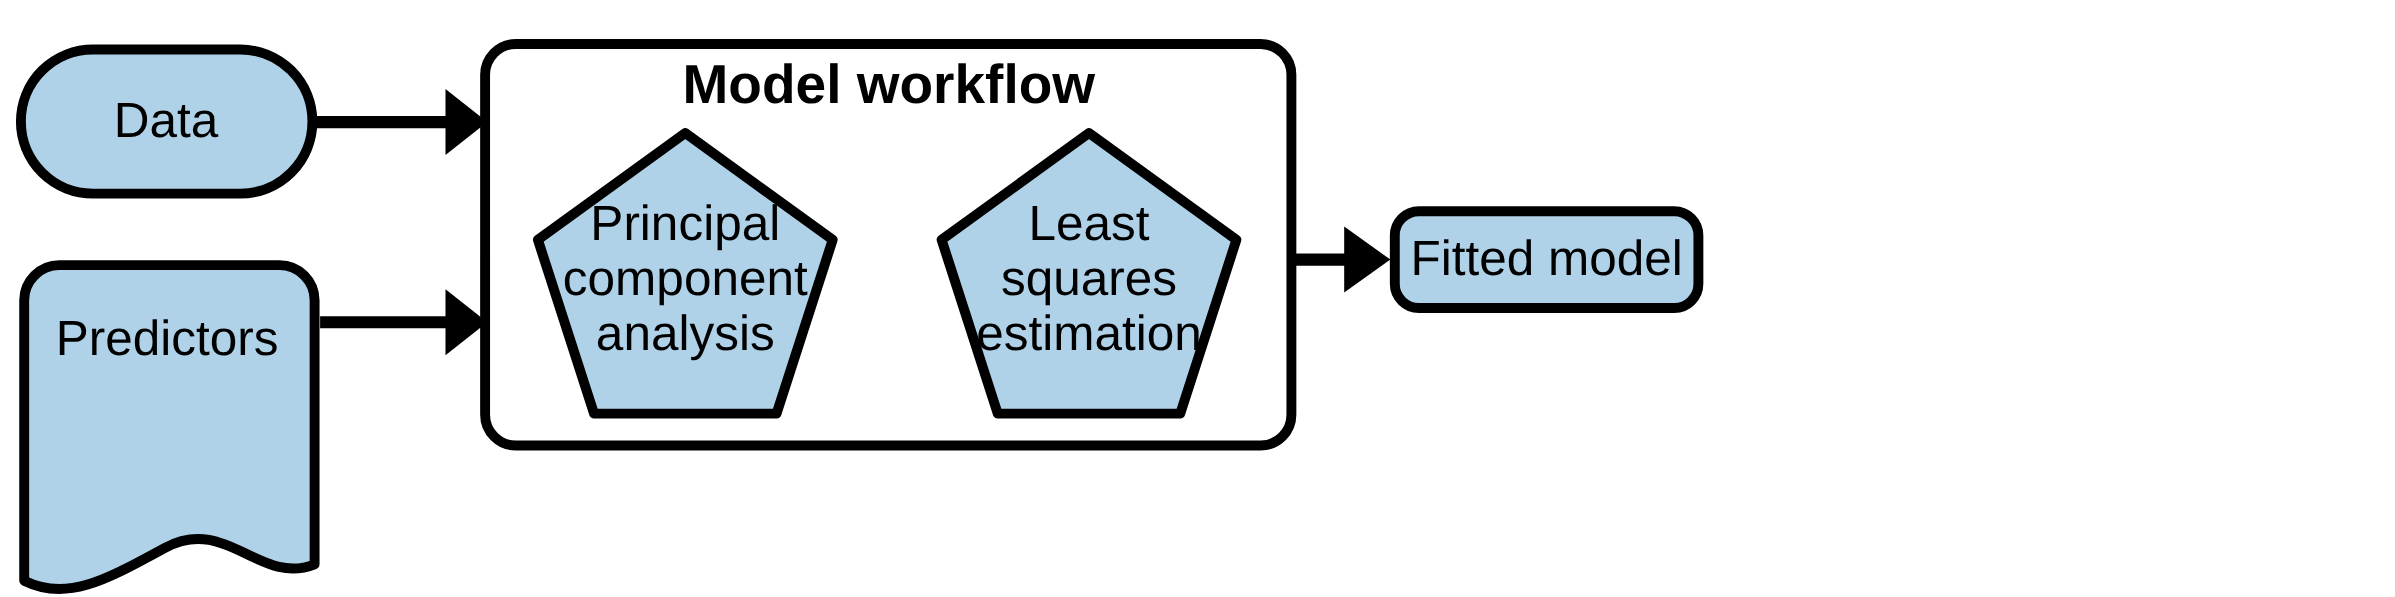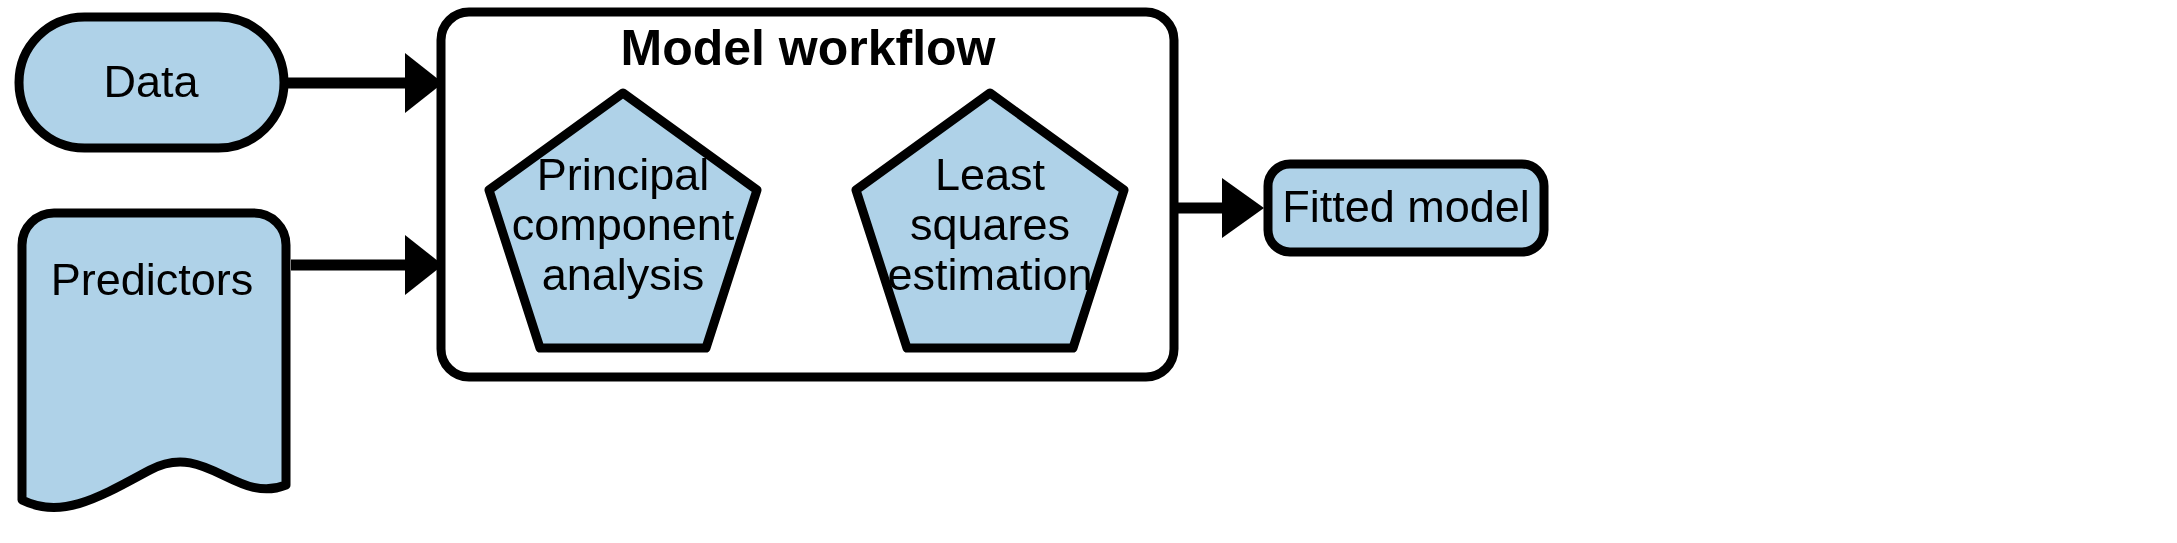--- a/index.html
+++ b/index.html
@@ -12,20 +12,21 @@
     width: 2177px;
     height: 543px;
     overflow: hidden;
     font-family: "Liberation Sans", sans-serif;
   }
   #diagram-root {
     position: relative;
     width: 2177px;
     height: 432px;
     background: #ffffff;
+    margin-top: 28px;
   }
   svg#flow {
     display: block;
     width: 2177px;
     height: 543px;
   }
   .node-shape {
     fill: #AFD2E8;
     stroke: #000000;
     stroke-width: 9;

